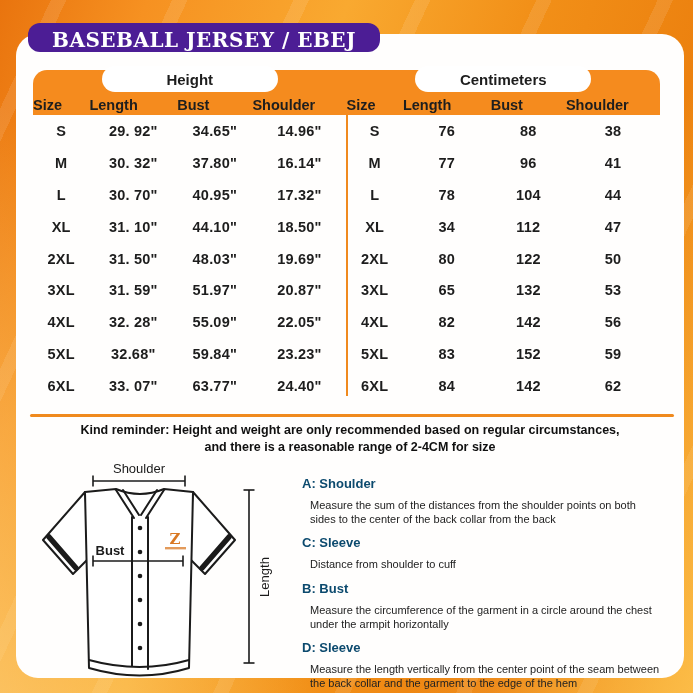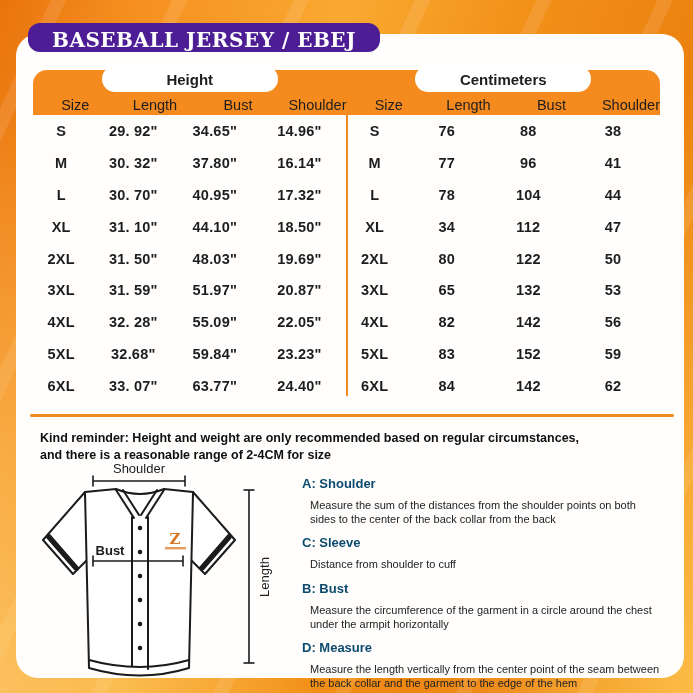--- a/index.html
+++ b/index.html
@@ -37,42 +37,42 @@
     position:absolute;left:22%;width:56%;top:-4px;height:26px;
     background:#fff;border-radius:13px;
     display:flex;align-items:center;justify-content:center;
     font-weight:bold;font-size:15px;color:#1d1d1d;
   }
   .cols-row{
     position:absolute;left:0;right:0;bottom:2px;
     display:grid;grid-template-columns:18% 28% 24% 30%;
   }
   .cols-row span{
-    text-align:right;font-weight:normal;font-size:14.5px;color:#1e1e1e;
+    text-align:left;font-weight:bold;font-size:14.5px;color:#1e1e1e;
   }
   .tbody{position:relative;display:flex;background:#fffefd;}
   .half-body{
     width:50%;display:grid;grid-template-columns:18% 28% 24% 30%;
     grid-auto-rows:31.9px;align-items:center;
   }
   .half-body .cell{
     text-align:center;font-size:14.5px;font-weight:600;color:#1d1d1d;
     letter-spacing:.2px;
   }
   .mid-divider{
     position:absolute;left:calc(50% - 1px);top:0;bottom:6px;width:2.5px;
     background:#f08a1e;
   }
   .section-divider{
     position:absolute;left:14px;top:380px;width:644px;height:2.5px;
     background:#f08a1e;border-radius:2px;
   }
   .reminder{
-    position:absolute;left:24px;top:388px;width:620px;text-align:left;
-    font-weight:bold;font-size:12.5px;line-height:1.32;color:#101010;margin-top:8px;
+    position:absolute;left:24px;top:388px;width:620px;text-align:center;
+    font-weight:bold;font-size:12.5px;line-height:1.32;color:#101010;
   }
   
   .diagram{position:absolute;left:12px;top:426px;width:268px;height:232px;}
   
   .defs{position:absolute;left:286px;top:442px;width:368px;}
   .def-block{margin-bottom:9px;}
   .def-heading{font-weight:bold;font-size:13px;color:#0c4a6e;margin:0 0 2px 0;}
   .def-body{font-size:11px;line-height:1.24;color:#222;margin:8px;}
 </style>
 </head>
@@ -252,21 +252,21 @@
     </div>
     <div class="def-block">
       <p class="def-heading">C: Sleeve</p>
       <p class="def-body">Distance from shoulder to cuff</p>
     </div>
     <div class="def-block">
       <p class="def-heading">B: Bust</p>
       <p class="def-body">Measure the circumference of the garment in a circle around the chest under the armpit horizontally</p>
     </div>
     <div class="def-block">
-      <p class="def-heading">D: Measure</p>
+      <p class="def-heading">D: Sleeve</p>
       <p class="def-body">Measure the length vertically from the center point of the seam between the back collar and the garment to the edge of the hem</p>
     </div>
   </div>
 
 </div>
 
 <div class="title-pill">
   <span>BASEBALL JERSEY / EBEJ</span>
 </div>
 

